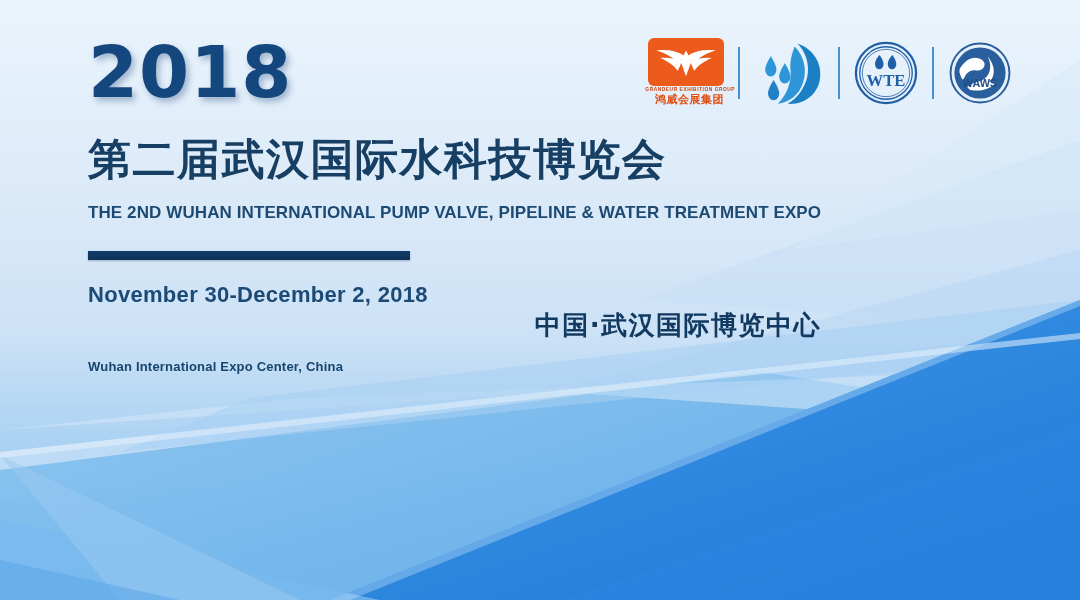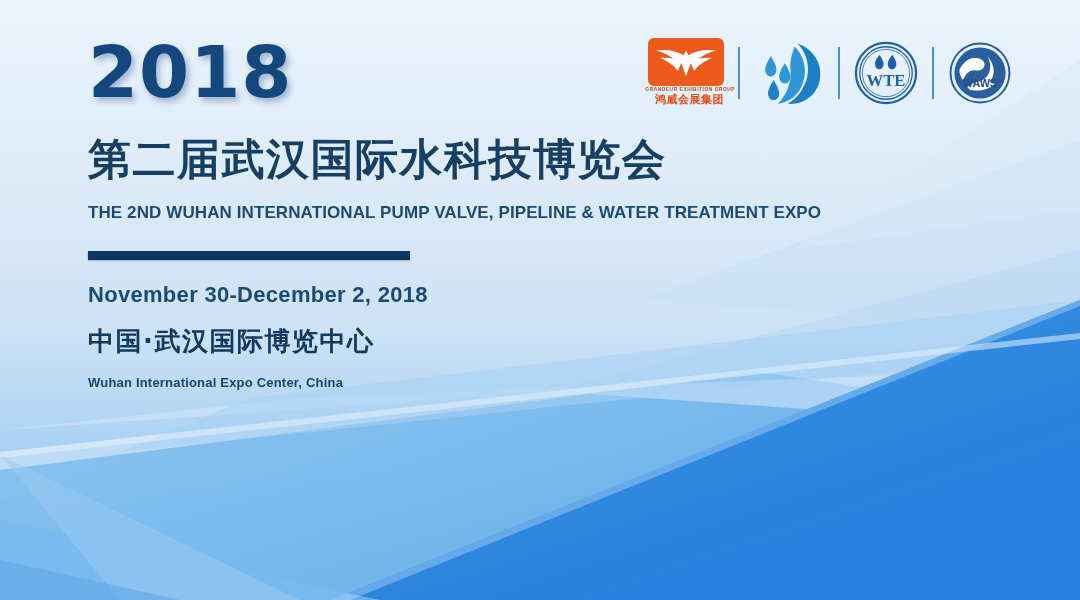--- a/index.html
+++ b/index.html
@@ -148,23 +148,24 @@
     color: #1c4a77;
     letter-spacing: .3px;
     margin-top: 0;
     white-space: nowrap;
   }
   .venue-cn {
     font-size: 26px;
     font-weight: 800;
     color: #123a60;
     letter-spacing: 1.5px;
-    margin-top: 16px;
+    margin-top: 0;
     white-space: nowrap;
     font-family: "DejaVu Sans", "Liberation Sans", sans-serif;
+    text-align: right;
   }
   .venue-en {
     font-size: 13px;
     font-weight: 700;
     color: #16456f;
     letter-spacing: .2px;
     margin-top: 16px;
     white-space: nowrap;
   }
 </style>

